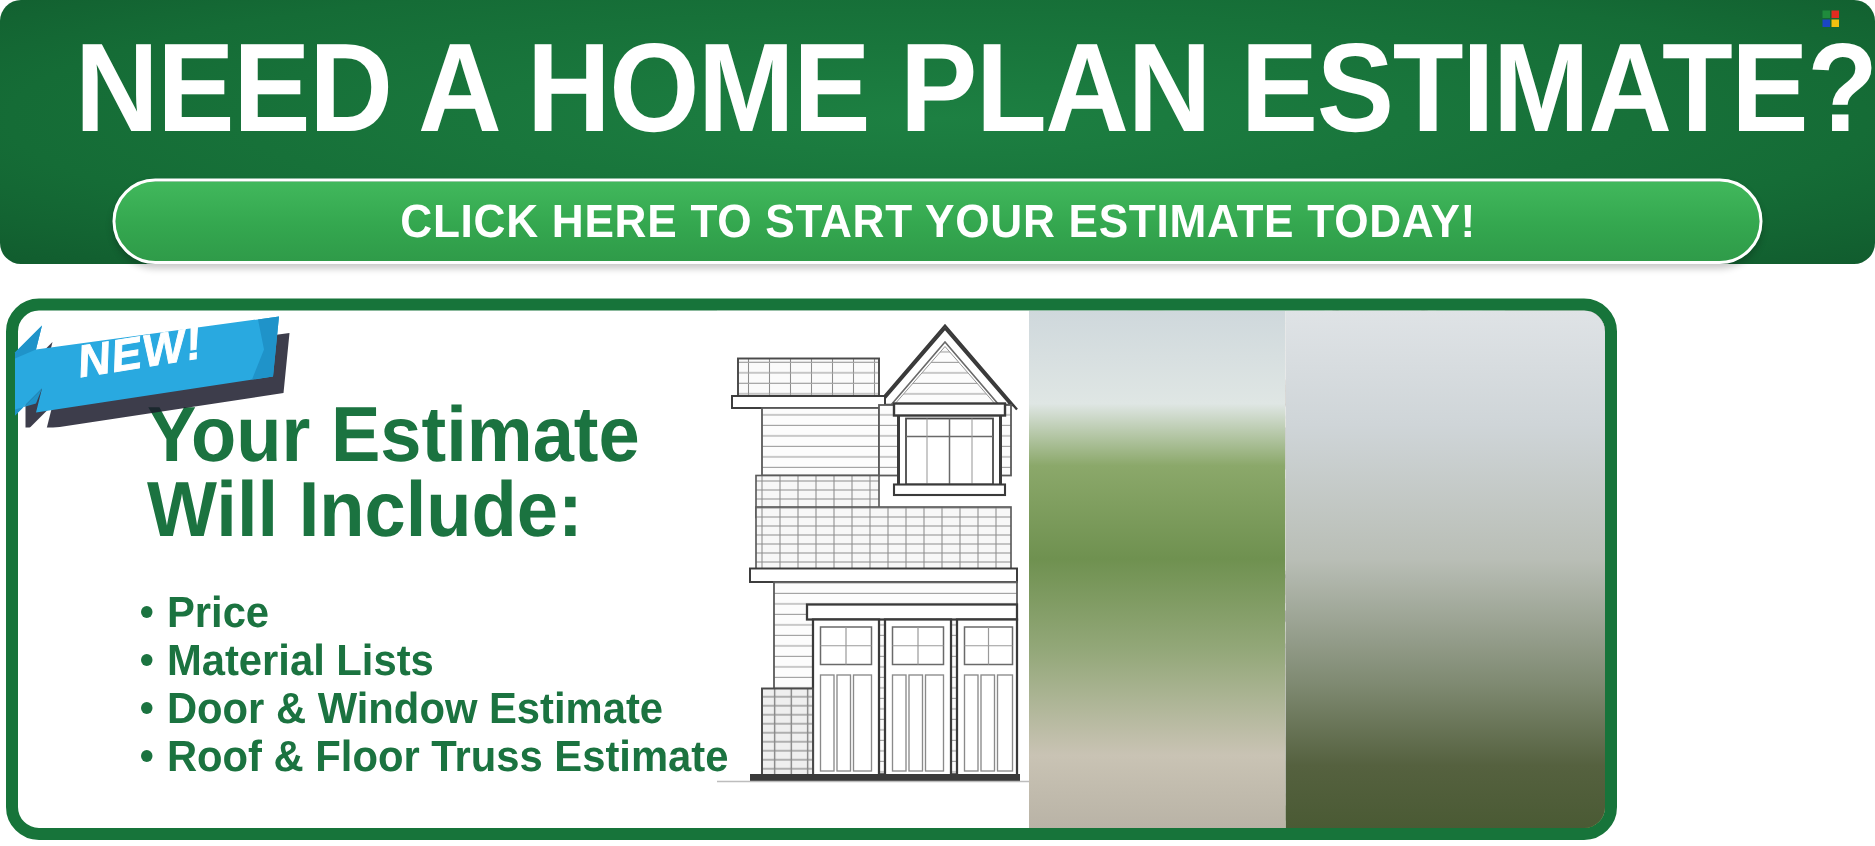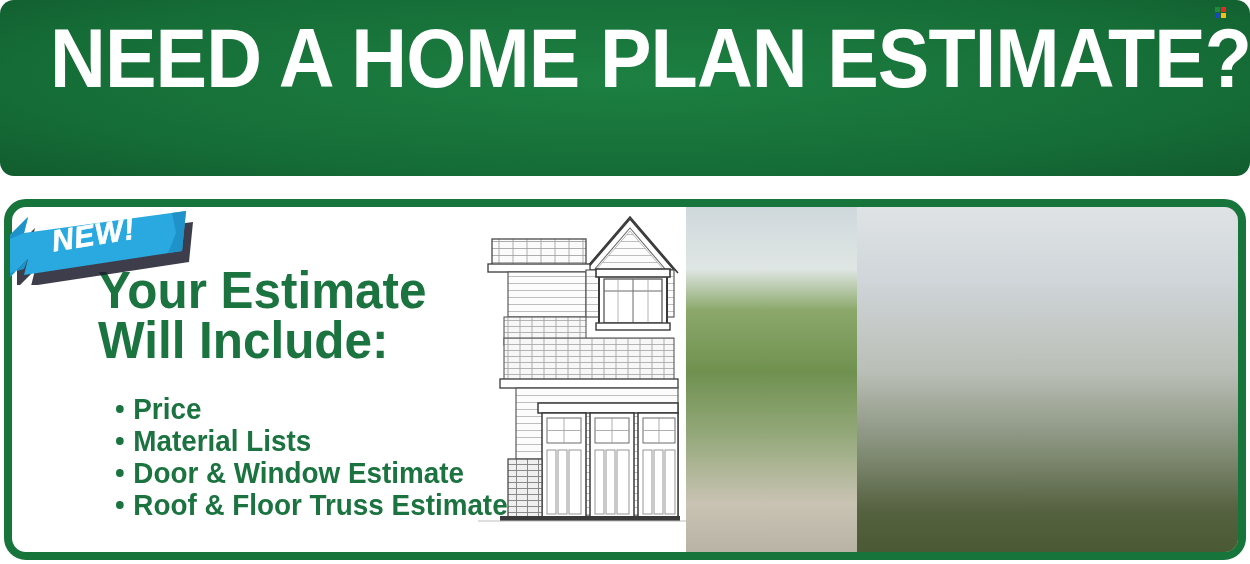--- a/index.html
+++ b/index.html
@@ -83,21 +83,21 @@
     grid-template-rows: 1fr 1fr;
     gap: 1px;
   }
   .logo-mark i { display: block; }
 
   
   .info-card {
     position: absolute;
     left: 4px;
     top: 199px;
-    width: 1242px;
+    width: 1074px;
     height: 361px;
     border: 8px solid #17743a;
     border-radius: 22px;
     box-sizing: border-box;
     background: #ffffff;
     overflow: hidden;
   }
   .card-inner {
     position: absolute;
     inset: 0;
@@ -113,21 +113,21 @@
     font-family: "Liberation Sans Narrow", "Liberation Sans", sans-serif;
     font-weight: bold;
     font-size: 52px;
     line-height: 50px;
     transform: scaleX(0.95);
     transform-origin: left top;
     white-space: pre-line;
   }
   .include-list {
     position: absolute;
-    left: 104px;
+    left: 82px;
     top: 186px;
     margin: 0;
     padding: 0;
     list-style: none;
   }
   .include-list li {
     color: #1b7340;
     font-family: "Liberation Sans Narrow", "Liberation Sans", sans-serif;
     font-weight: bold;
     font-size: 29px;
@@ -190,20 +190,23 @@
 </style>
 </head>
 <body>
 
 <div id="banner">
 
   <div class="header-panel">
 
     <div class="headline">NEED A HOME PLAN ESTIMATE?</div>
 
+    <div class="cta-button">
+      <span class="cta-label">CLICK HERE TO START YOUR ESTIMATE TODAY!</span>
+    </div>
 
     <div class="logo-mark">
       <i style="background:#1f8a3c"></i>
         <i style="background:#e02b20"></i>
         <i style="background:#1b46c4"></i>
         <i style="background:#f2c010"></i>
     </div>
   </div>
 
   <div class="info-card">

